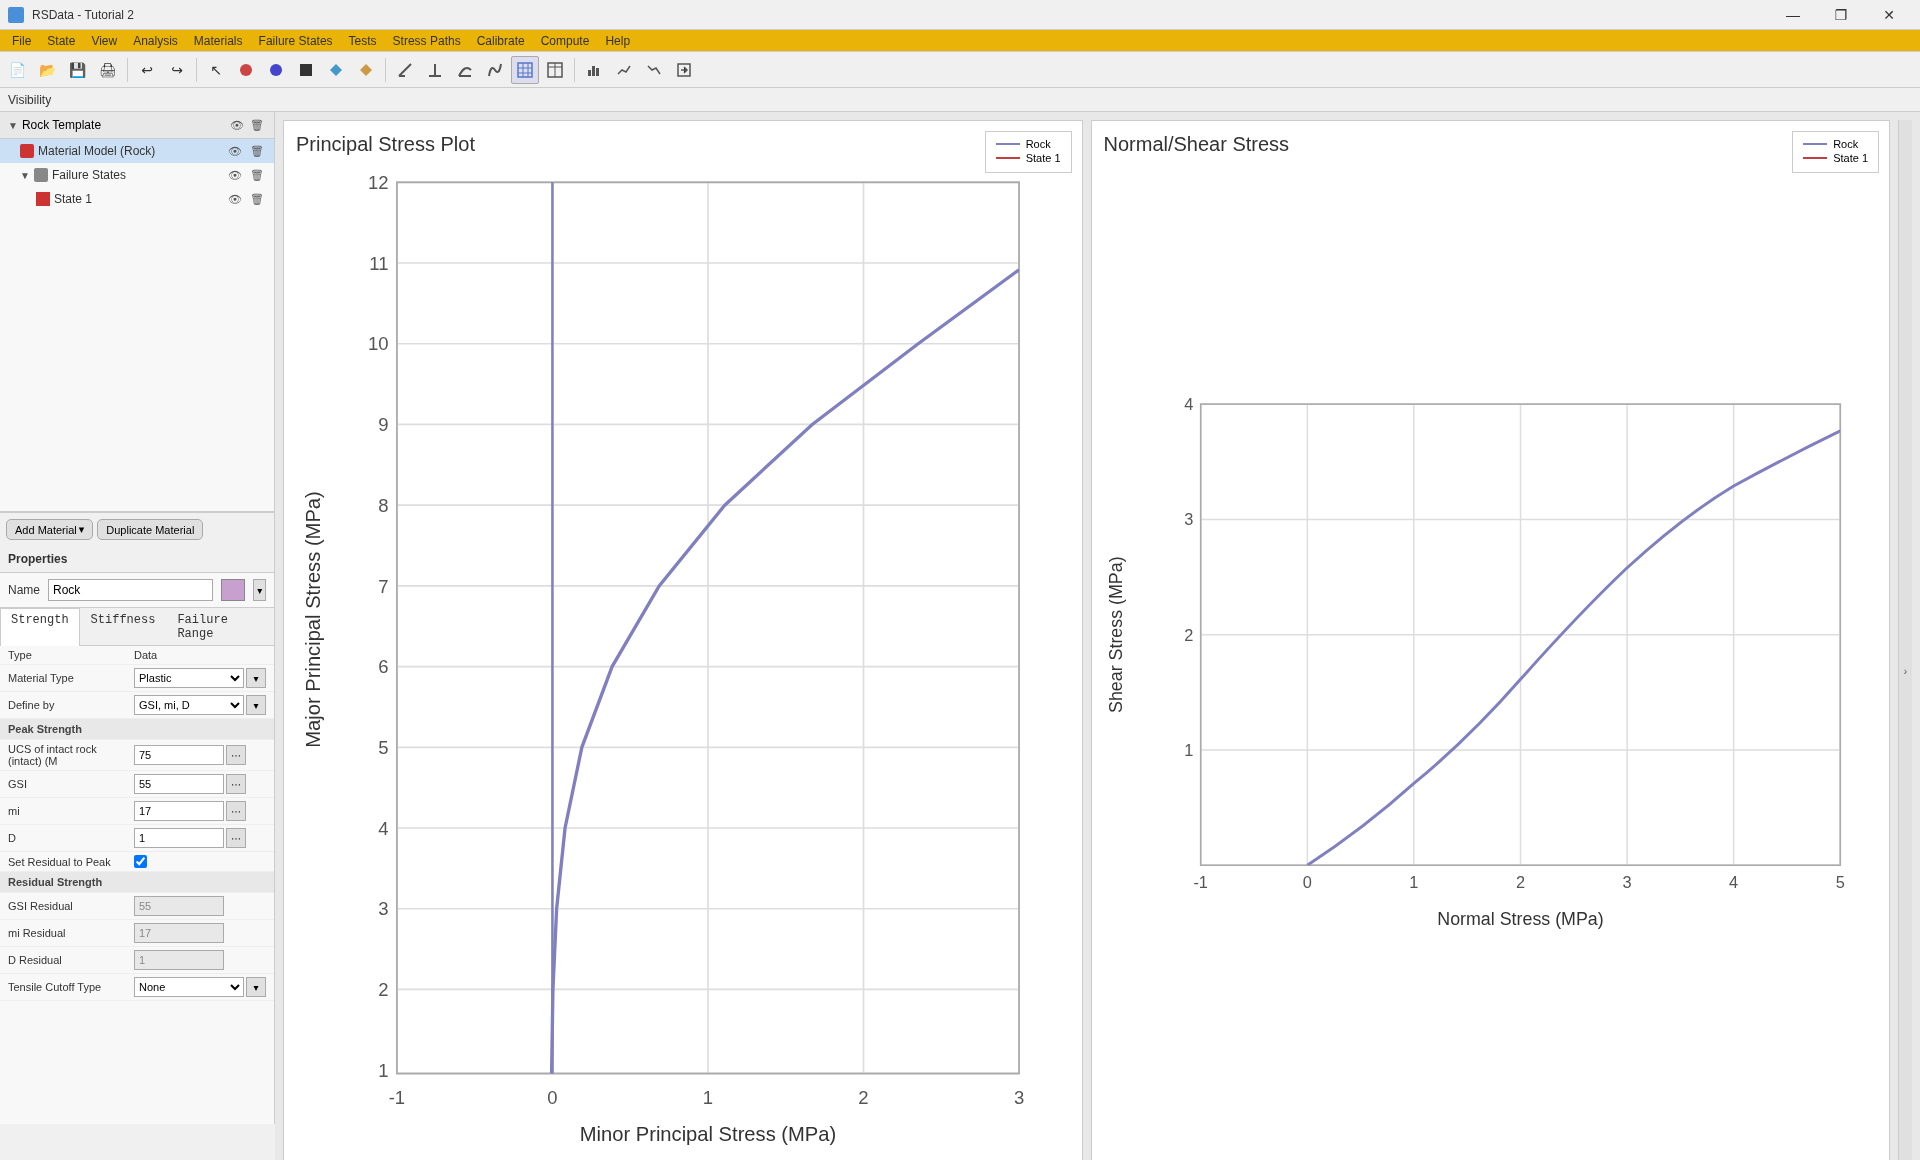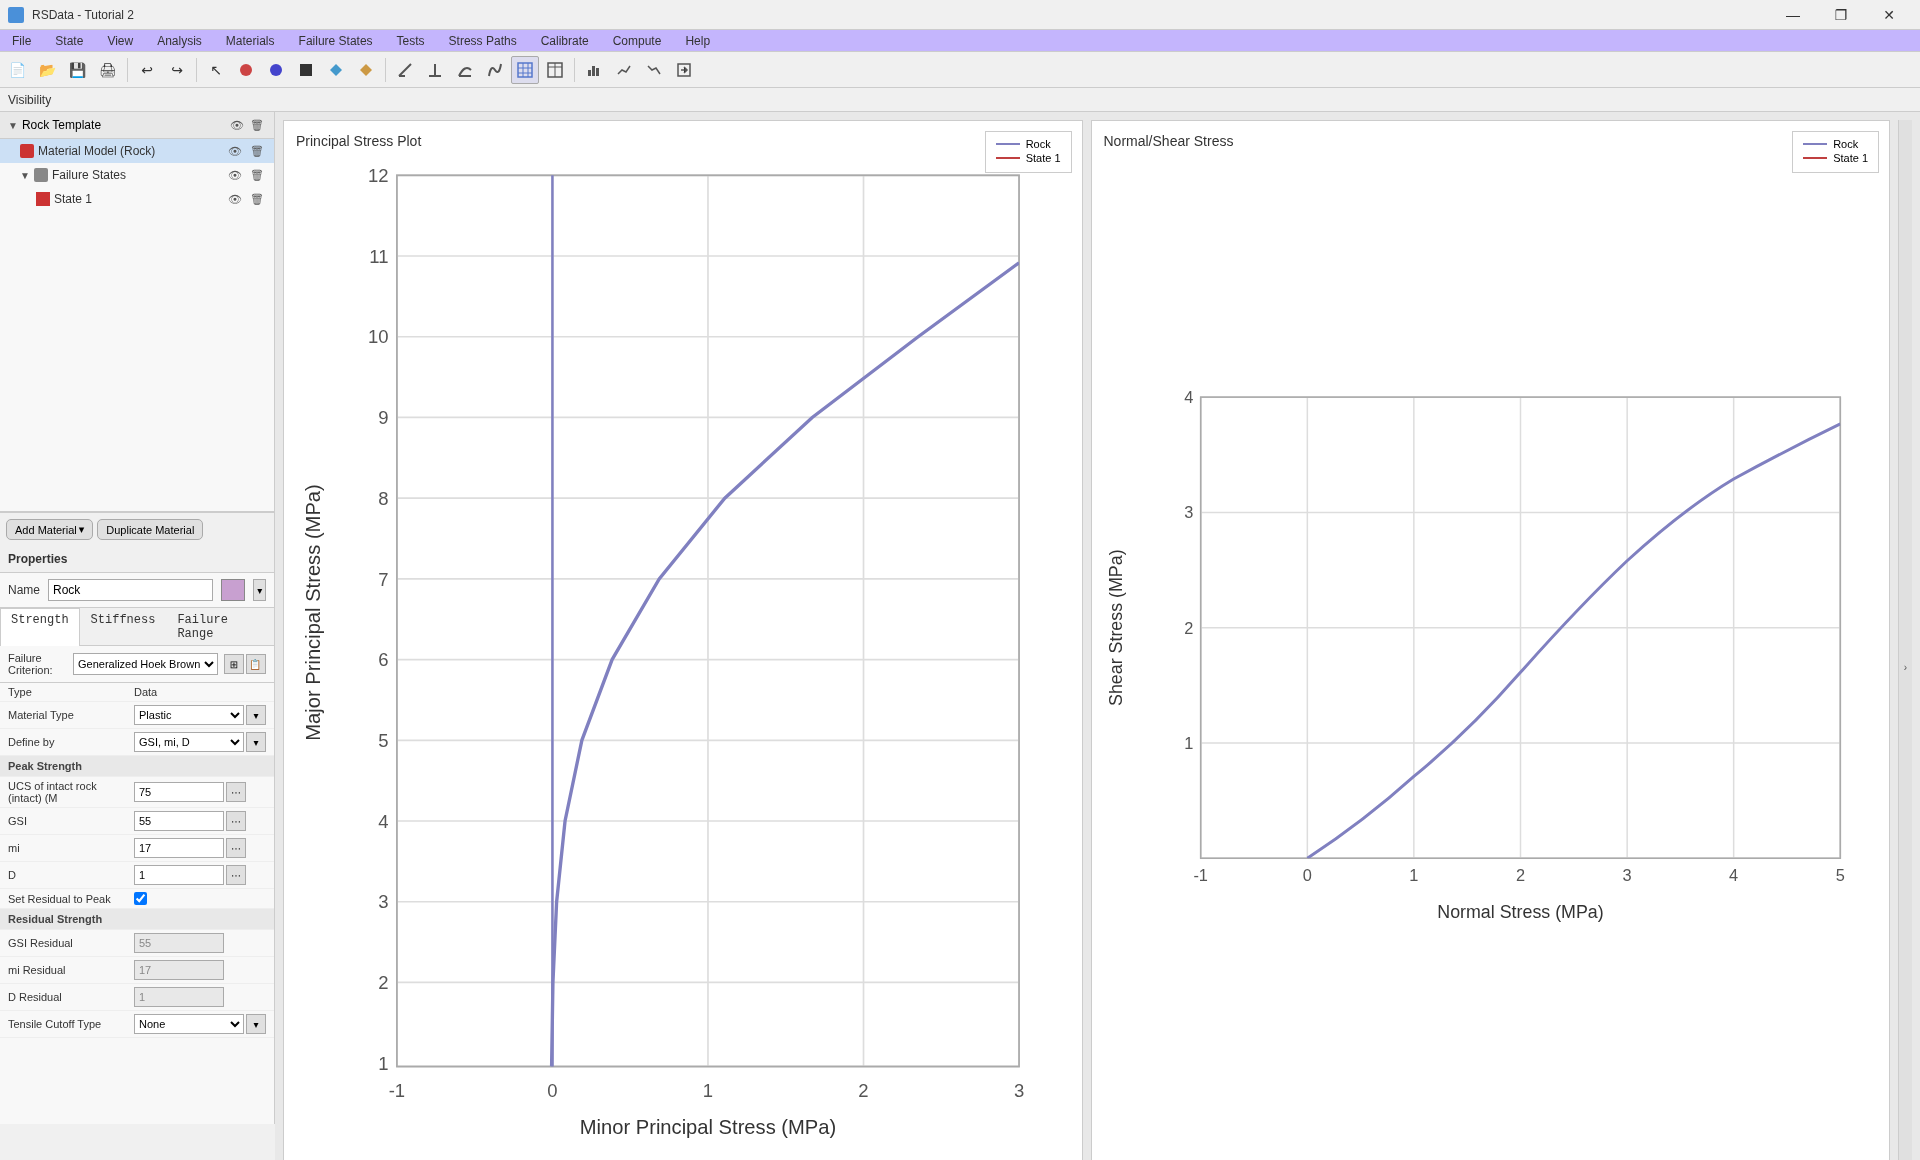--- a/index.html
+++ b/index.html
@@ -17,26 +17,25 @@
     }
     .title-bar-left { display: flex; align-items: center; gap: 8px; }
     .title-bar-icon { width: 16px; height: 16px; background: #4a90d9; border-radius: 2px; }
     .title-bar-title { font-size: 12px; color: #333; }
     .title-bar-controls { display: flex; gap: 2px; }
     .title-bar-btn { width: 46px; height: 30px; display: flex; align-items: center; justify-content: center; cursor: pointer; font-size: 14px; color: #333; }
 
     
     .menu-bar {
       height: 22px;
-      background: #c4b5fd;
+      background: #eab308;
       display: flex;
       align-items: center;
       border-bottom: 1px solid #ccc;
       padding: 0 4px;
-      gap: 8px;
     }
     .menu-item {
       padding: 2px 8px;
       cursor: pointer;
       font-size: 12px;
       color: #333;
     }
 
     
     .toolbar {
@@ -298,21 +297,21 @@
     .chart-panel {
       background: white;
       border: 1px solid #ccc;
       flex: 1;
       padding: 12px;
       position: relative;
       display: flex;
       flex-direction: column;
     }
     .chart-title {
-      font-size: 14px;
+      font-size: 20px;
       font-weight: normal;
       color: #333;
       margin-bottom: 8px;
     }
     .chart-content {
       flex: 1;
       position: relative;
     }
 
     
@@ -536,30 +535,20 @@
         <div class="color-btn"></div>
         <div class="dropdown-arrow-btn">▾</div>
       </div>
 
       <div class="tabs-bar">
         <div class="tab active">Strength</div>
         <div class="tab">Stiffness</div>
         <div class="tab">Failure Range</div>
       </div>
 
-      <div class="failure-criterion-row">
-        <span class="failure-criterion-label">Failure Criterion:</span>
-        <select class="failure-criterion-select">
-          <option>Generalized Hoek Brown</option>
-        </select>
-        <div class="failure-criterion-btns">
-          <button class="prop-btn">⊞</button>
-          <button class="prop-btn">📋</button>
-        </div>
-      </div>
 
       <table class="prop-table">
         <thead>
           <tr>
             <td class="col-type">Type</td>
             <td class="col-data">Data</td>
           </tr>
         </thead>
         <tbody>
 

